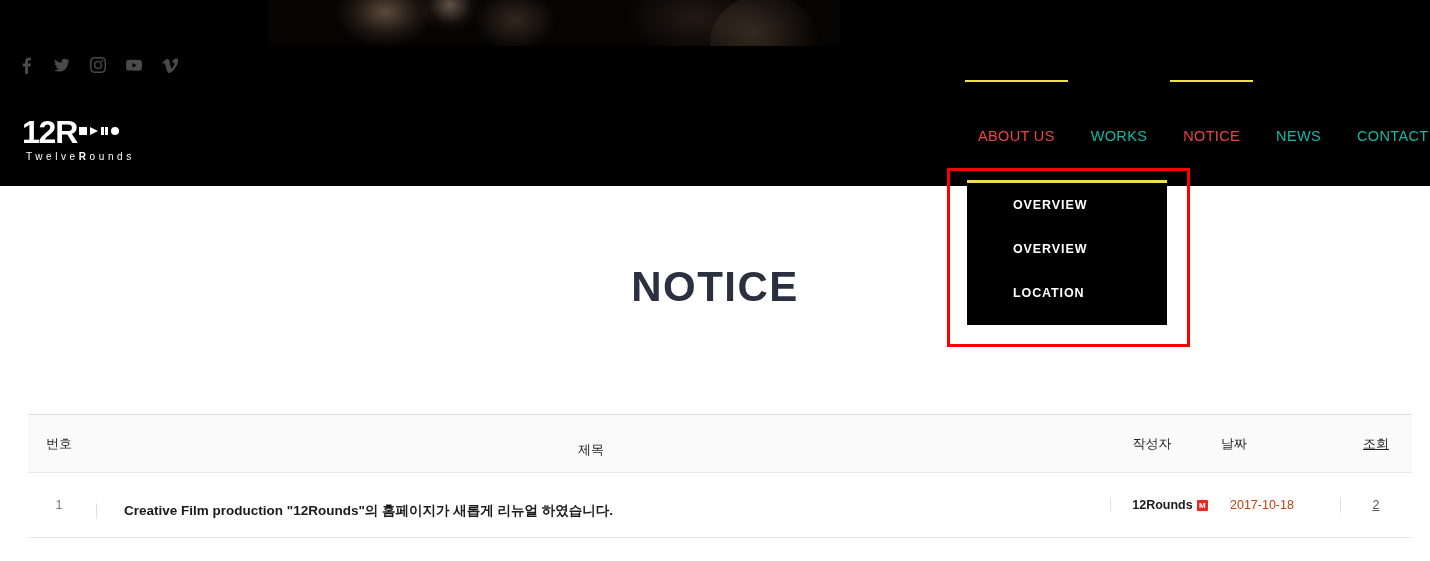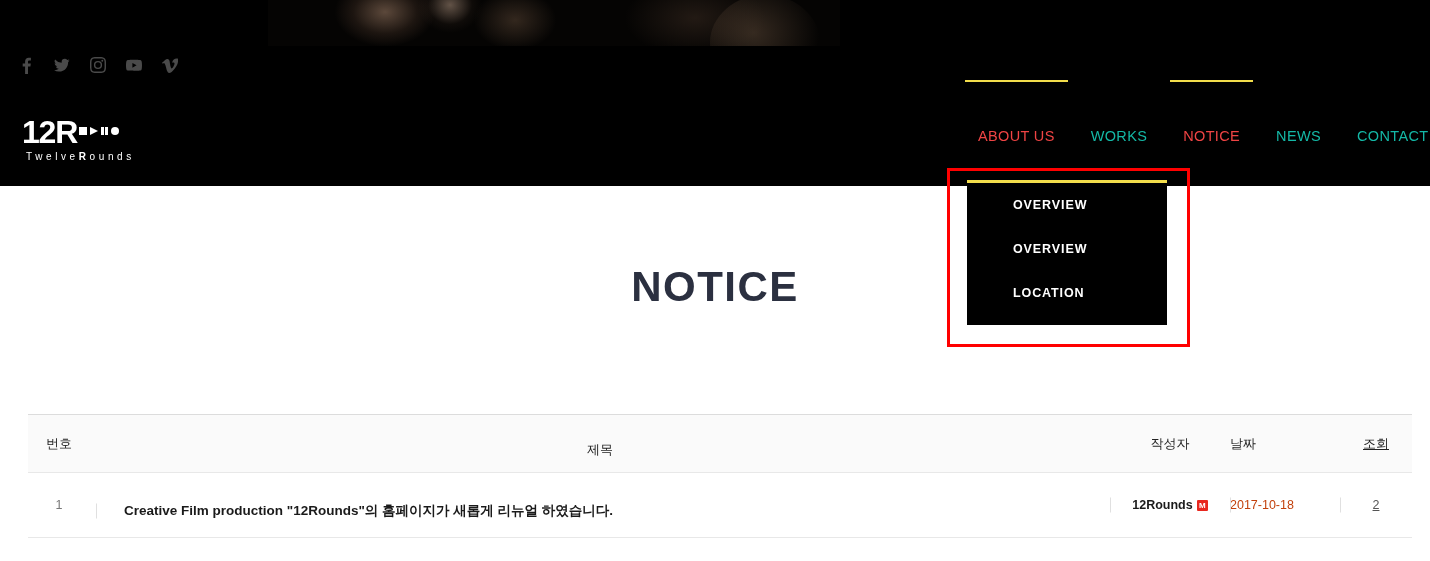--- a/index.html
+++ b/index.html
@@ -111,21 +111,21 @@
     color:#2b3040; font-size:42px; font-weight:bold; letter-spacing:1.5px;
   }
 
   
   .board {
     position:absolute; left:28px; top:414px; width:1384px;
   }
   .board-head {
     display:flex; align-items:center; height:59px;
     background:#fafafa; border-top:1px solid #dcdcdc; border-bottom:1px solid #e8e8e8;
-    color:#222; font-size:13px; font-weight:normal;
+    color:#222; font-size:13px; font-weight:normal;gap:9px;
   }
   .board-row {
     display:flex; align-items:center; height:65px;
     border-bottom:1px solid #e8e8e8; background:#fff;
   }
   .c-no    { width:62px; text-align:center; flex:0 0 62px; }
   .c-title { flex:1 1 auto; text-align:center; padding:0 12px;margin-top:12px; }
   .c-auth  { width:120px; text-align:center; flex:0 0 120px; }
   .c-date  { width:110px; flex:0 0 110px; }
   .c-hit   { width:72px; text-align:center; flex:0 0 72px;text-decoration:underline; }

